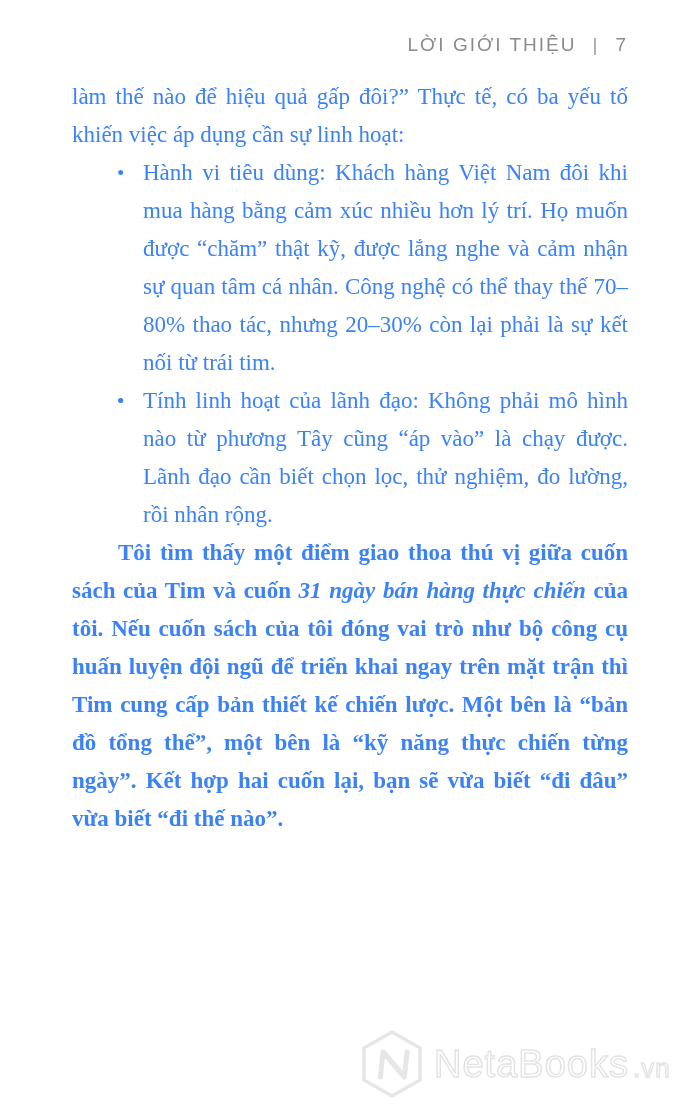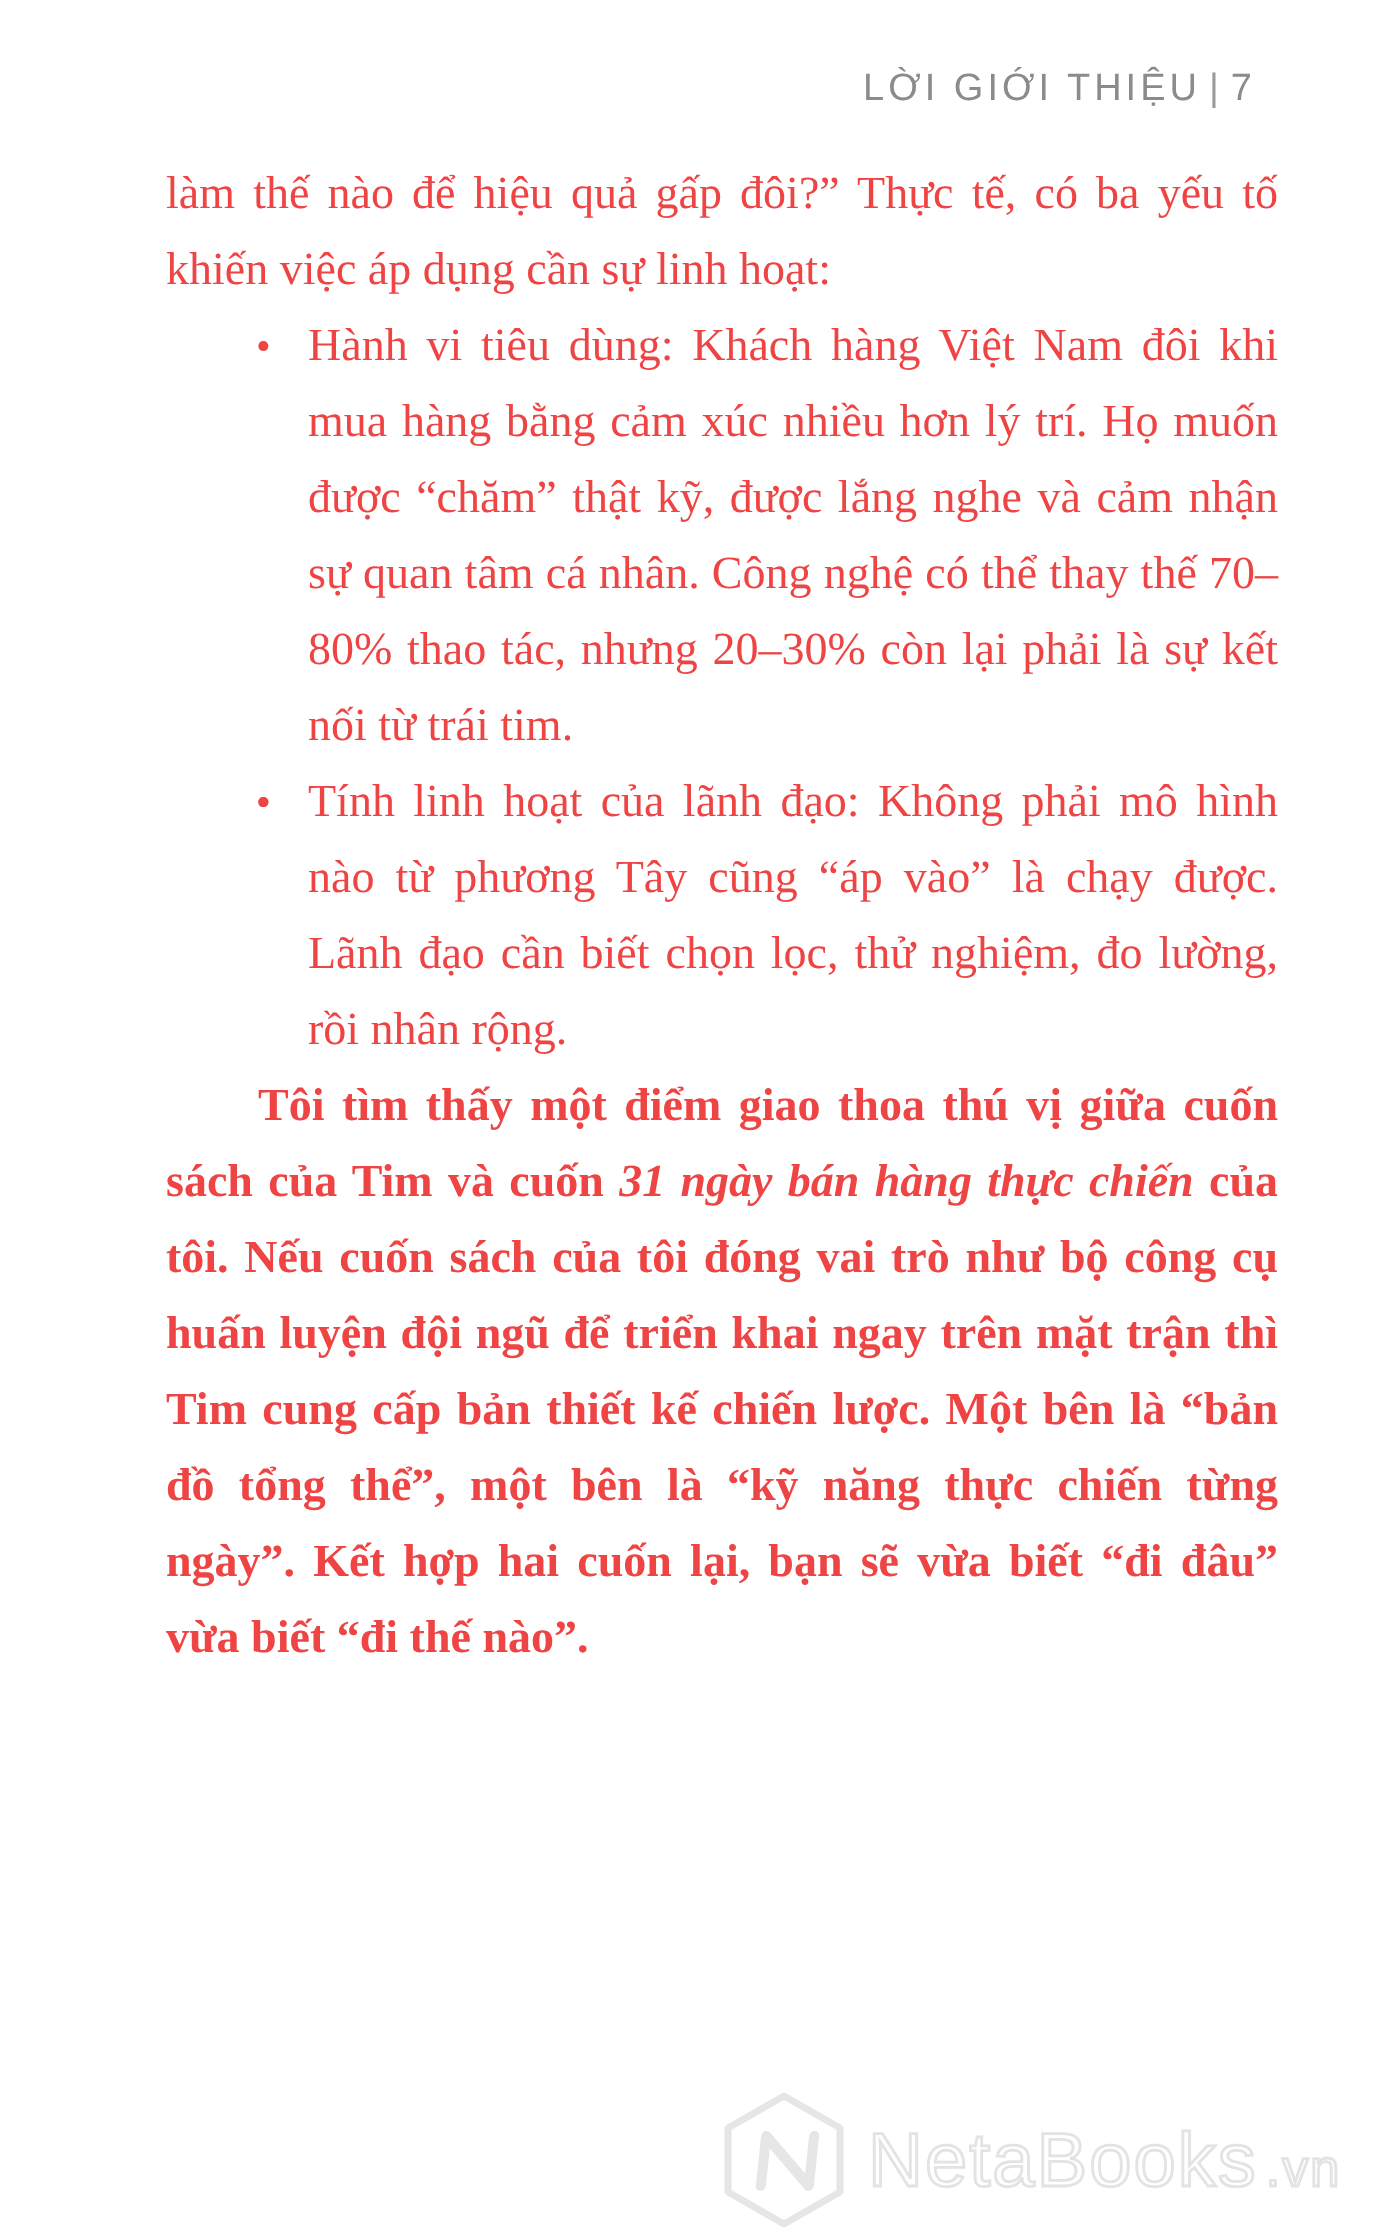--- a/index.html
+++ b/index.html
@@ -11,60 +11,59 @@
     overflow: hidden;
     font-family: "Liberation Serif", serif;
   }
   
   .running-header {
     position: absolute;
     top: 34px;
     right: 72px;
     display: flex;
     align-items: baseline;
-    gap: 4px;
+    gap: 16px;
     font-family: "Liberation Sans", sans-serif;
     font-size: 19px;
     letter-spacing: 2px;
     color: #8b8b8b;
     font-weight: 400;
   }
   .running-header .sep { font-weight: 300; color: #9a9a9a; }
   
   .content {
     position: absolute;
     top: 78px;
     left: 72px;
     width: 556px;
     font-size: 23px;
     line-height: 38px;
-    color: #ef4444;
+    color: #3b82f6;
     text-align: justify;
-    margin-left: 11px;
   }
   .content p { margin: 0; }
   .closing-para { text-indent: 46px; font-weight: bold; }
   ul.bullet-list { list-style: none; margin: 0; padding: 0; }
   ul.bullet-list li {
     position: relative;
     padding-left: 71px;
     text-align: justify;
   }
   ul.bullet-list .bullet-marker {
     position: absolute;
     left: 45px;
     top: 0;
     font-size: 21px;
   }
   .book-title { font-style: italic; }
   
   .watermark {
     position: absolute;
     right: 8px;
-    bottom: 0;
+    bottom: 16px;
     width: 330px;
     height: 80px;
     margin-left: 12px;
   }
   .watermark svg { display: block; }
 </style>
 </head>
 <body>
 
 <div class="page">

